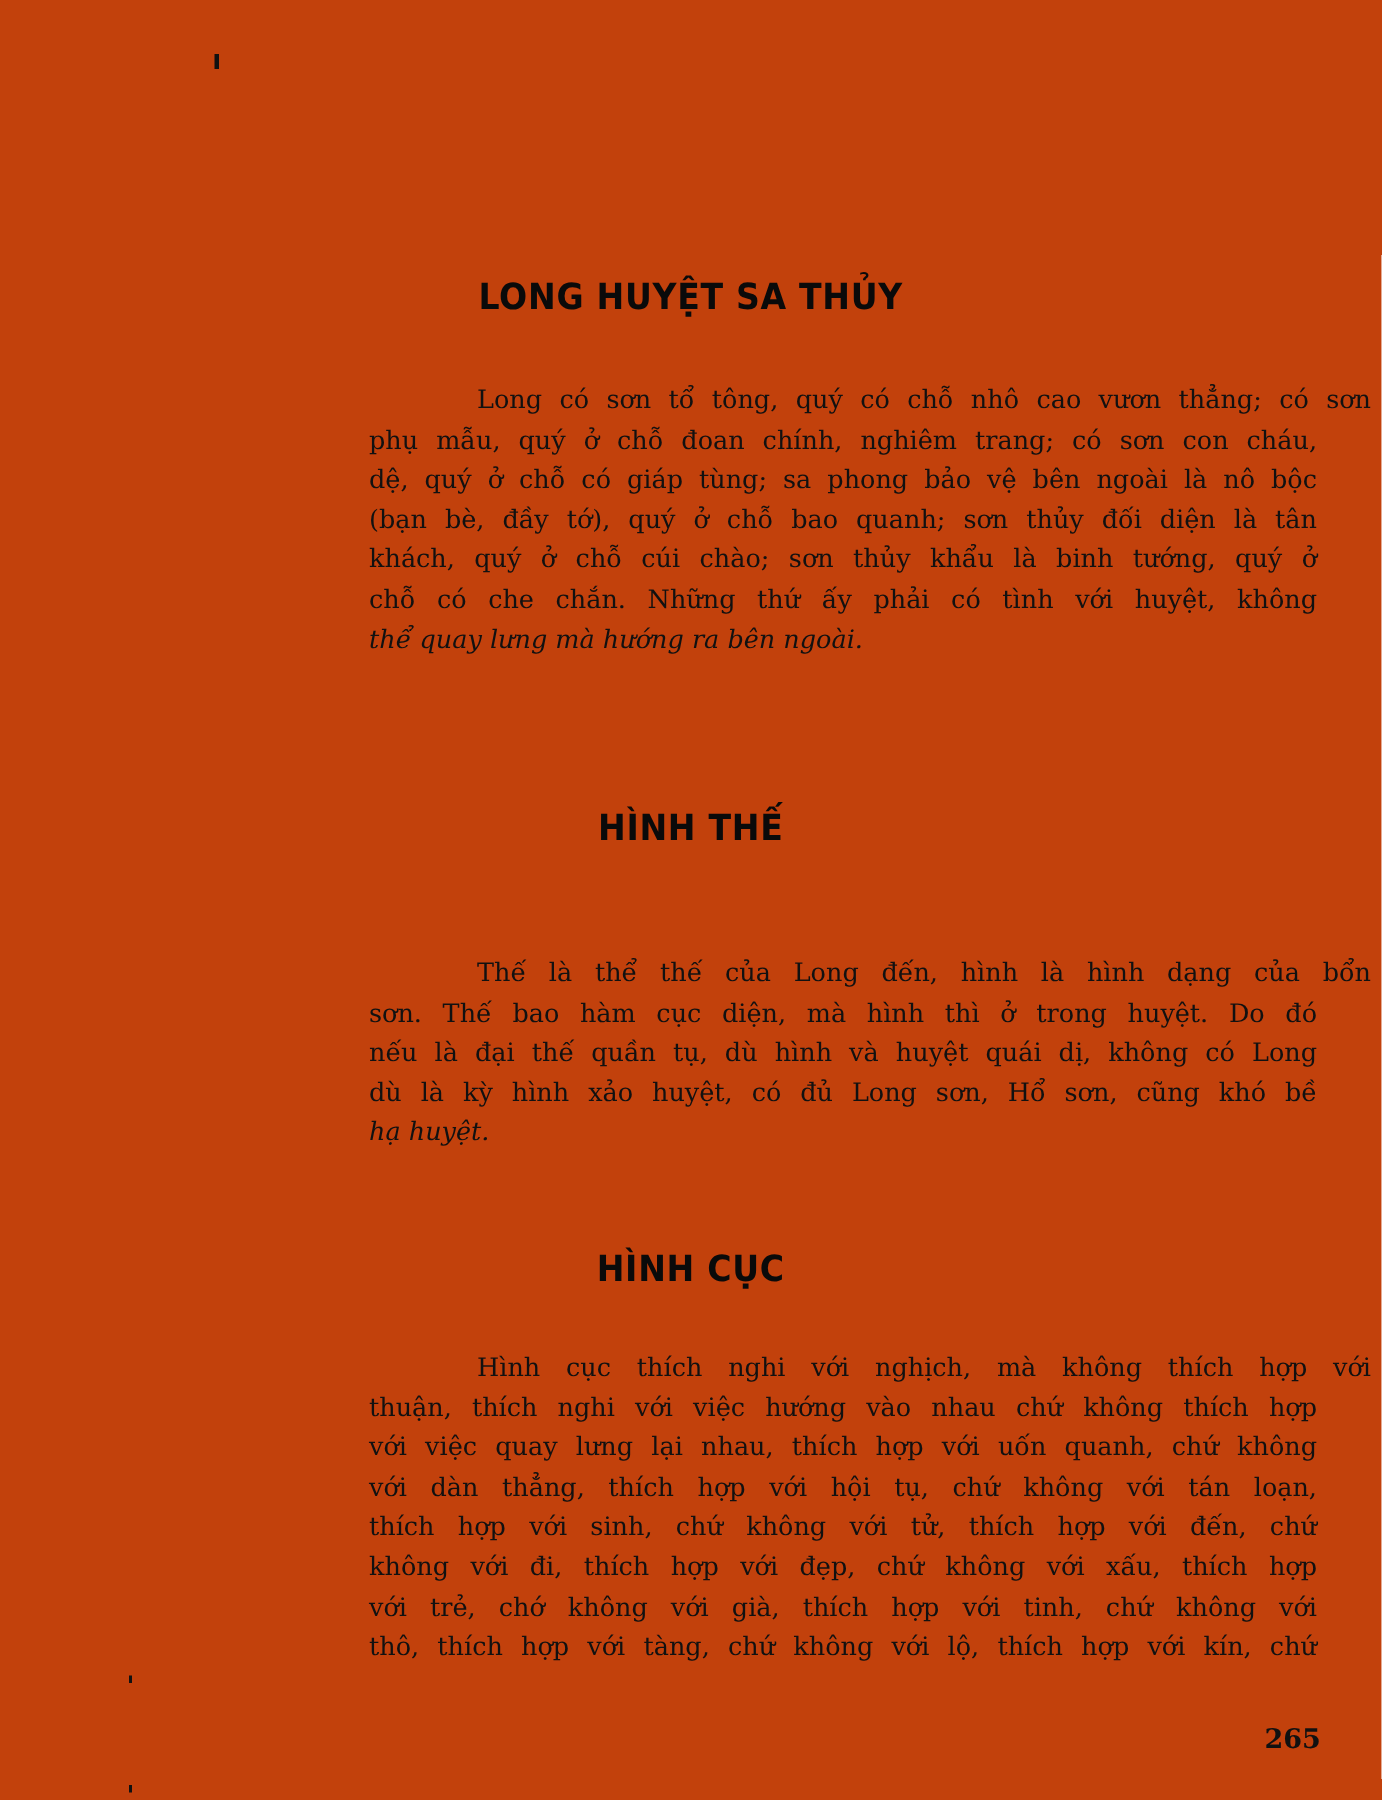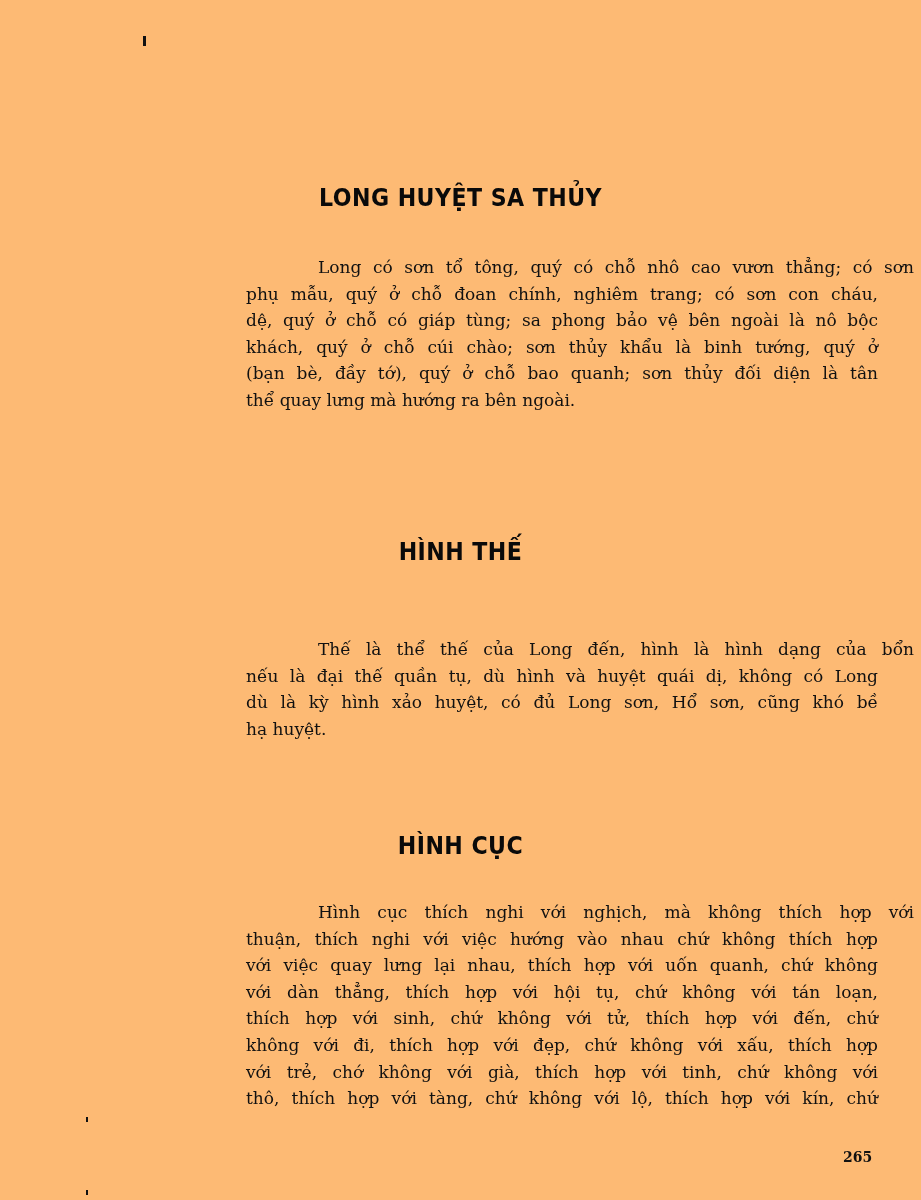--- a/index.html
+++ b/index.html
@@ -1,61 +1,63 @@
 <!DOCTYPE html>
 <html><head>
 <meta charset="utf-8">
 <style>
   html, body { margin: 0; padding: 0; background: #ffffff; }
   body { width: 921px; height: 1200px; position: relative; overflow: hidden; }
-  .page { position: absolute; left: 0; top: 0; width: 921px; height: 1200px; background: #fdba74; }
+  .page { position: absolute; left: 0; top: 0; width: 921px; height: 1200px; background: #c2410c; }
   .mark { position: absolute; background: #111; }
   .section-title {
     position: absolute; left: 0; width: 921px; text-align: center;
     font-family: "DejaVu Sans", sans-serif; font-weight: bold;
     font-size: 24px; color: #0a0a0a; letter-spacing: 0.5px;
     transform: scaleX(0.92); transform-origin: center;
   }
   .para { position: absolute; left: 246px; width: 632px; }
   .line {
     display: block; height: 26.6px; line-height: 26.6px;
     font-family: "DejaVu Serif", serif; font-size: 17px; color: #111;
     text-align: justify; text-align-last: justify; white-space: nowrap;
   }
   .line.first { text-indent: 36px; }
   .line.last { text-align-last: left; }
   .line .t { display: inline-block; width: 100%; text-align: justify; text-align-last: justify; white-space: normal; }
-  .line.last .t { text-align-last: left; }
+  .line.last .t { text-align-last: left; font-style: italic; }
   .page-number {
     position: absolute; left: 843px; top: 1149px;
-    font-family: "DejaVu Serif", serif; font-weight: bold; font-size: 14px; color: #111;
+    font-family: "DejaVu Serif", serif; font-weight: bold; font-size: 18px; color: #111;
   }
 </style>
 </head>
 <body>
 
 <div class="page">
 
   <div class="mark" style="left:143px;top:36px;width:3px;height:10px;"></div>
   <div class="mark" style="left:86px;top:1117px;width:2px;height:5px;"></div>
   <div class="mark" style="left:86px;top:1190px;width:2px;height:5px;"></div>
 
   <div class="section-title" style="top:184px;">LONG HUYỆT SA THỦY</div>
   <div class="para" style="top:254px;">
     <span class="line first"><span class="t">Long có sơn tổ tông, quý có chỗ nhô cao vươn thẳng; có sơn</span></span>
     <span class="line"><span class="t">phụ mẫu, quý ở chỗ đoan chính, nghiêm trang; có sơn con cháu,</span></span>
     <span class="line"><span class="t">dệ, quý ở chỗ có giáp tùng; sa phong bảo vệ bên ngoài là nô bộc</span></span>
+    <span class="line"><span class="t">(bạn bè, đầy tớ), quý ở chỗ bao quanh; sơn thủy đối diện là tân</span></span>
     <span class="line"><span class="t">khách, quý ở chỗ cúi chào; sơn thủy khẩu là binh tướng, quý ở</span></span>
-    <span class="line"><span class="t">(bạn bè, đầy tớ), quý ở chỗ bao quanh; sơn thủy đối diện là tân</span></span>
+    <span class="line"><span class="t">chỗ có che chắn. Những thứ ấy phải có tình với huyệt, không</span></span>
     <span class="line last"><span class="t">thể quay lưng mà hướng ra bên ngoài.</span></span>
   </div>
 
   <div class="section-title" style="top:538px;">HÌNH THẾ</div>
   <div class="para" style="top:636px;">
     <span class="line first"><span class="t">Thế là thể thế của Long đến, hình là hình dạng của bổn</span></span>
+    <span class="line"><span class="t">sơn. Thế bao hàm cục diện, mà hình thì ở trong huyệt. Do đó</span></span>
     <span class="line"><span class="t">nếu là đại thế quần tụ, dù hình và huyệt quái dị, không có Long</span></span>
     <span class="line"><span class="t">dù là kỳ hình xảo huyệt, có đủ Long sơn, Hổ sơn, cũng khó bề</span></span>
     <span class="line last"><span class="t">hạ huyệt.</span></span>
   </div>
 
   <div class="section-title" style="top:832px;">HÌNH CỤC</div>
   <div class="para" style="top:899px;">
     <span class="line first"><span class="t">Hình cục thích nghi với nghịch, mà không thích hợp với</span></span>
     <span class="line"><span class="t">thuận, thích nghi với việc hướng vào nhau chứ không thích hợp</span></span>
     <span class="line"><span class="t">với việc quay lưng lại nhau, thích hợp với uốn quanh, chứ không</span></span>

